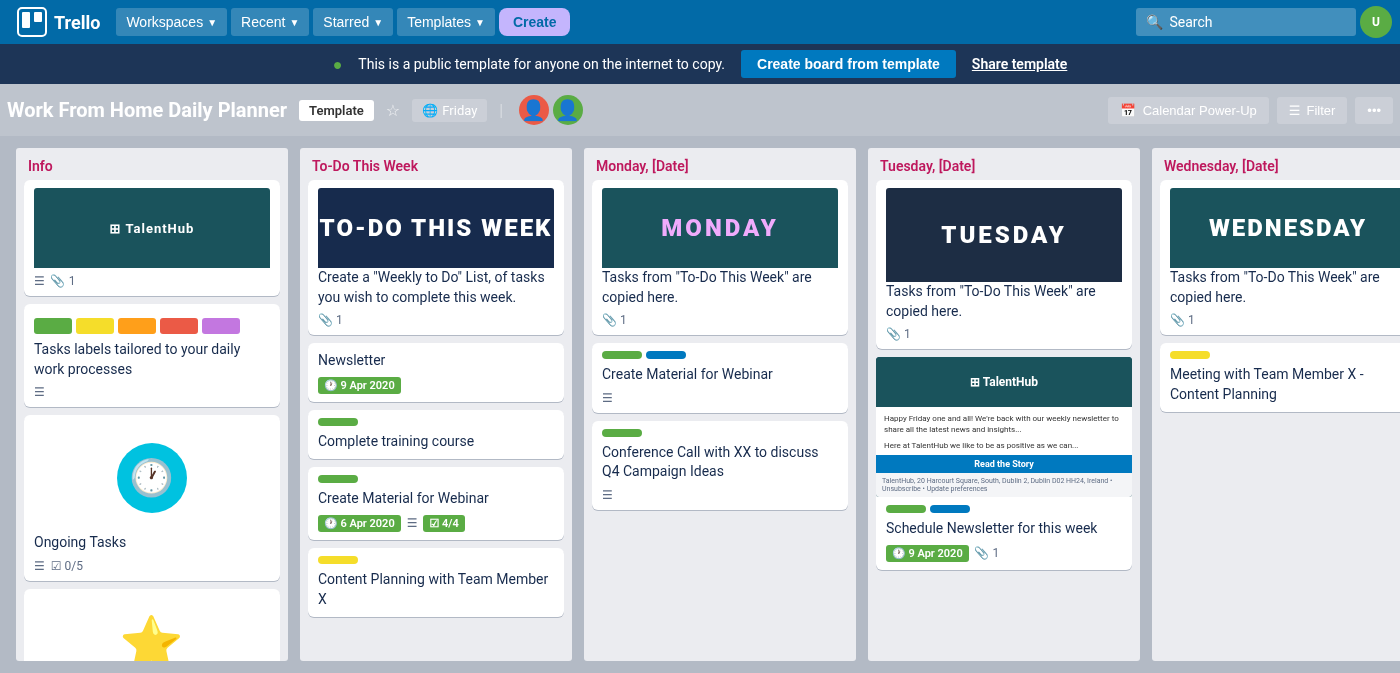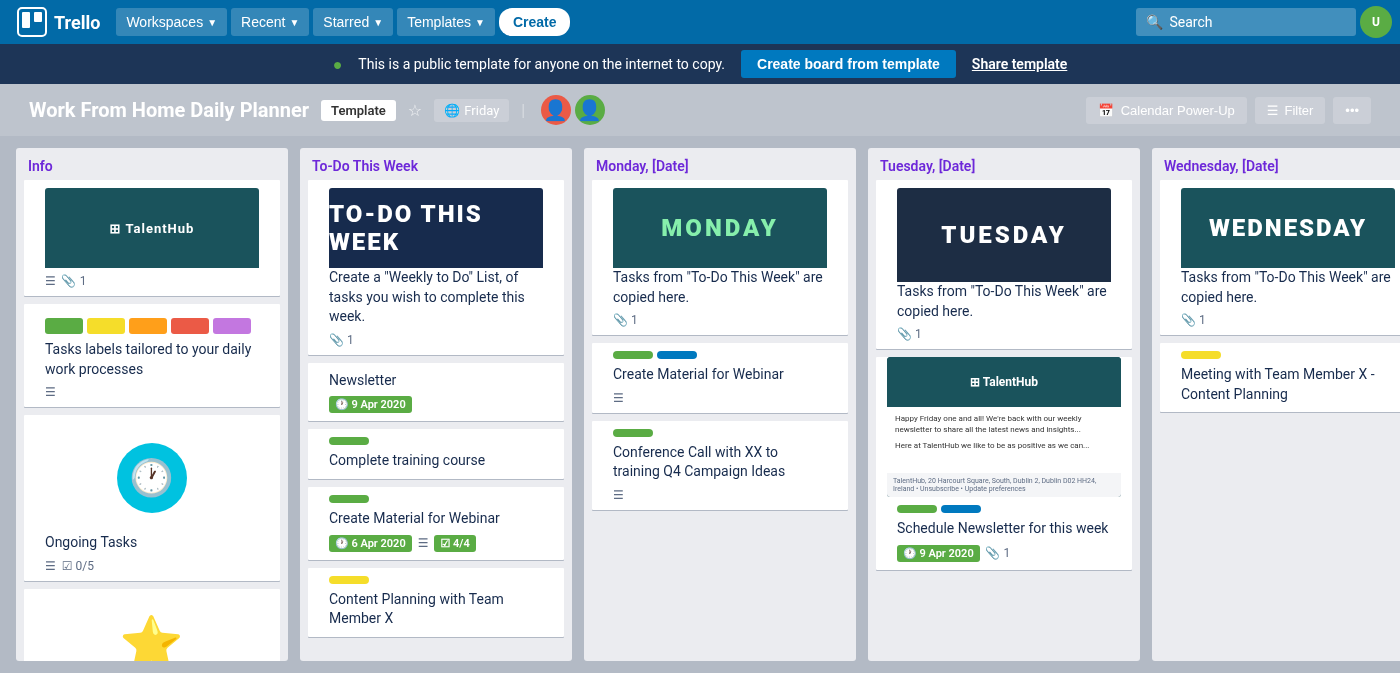--- a/index.html
+++ b/index.html
@@ -36,23 +36,23 @@
       padding: 6px 10px;
       font-size: 14px;
       cursor: pointer;
       display: flex;
       align-items: center;
       gap: 4px;
       white-space: nowrap;
     }
     .nav-create-btn {
       color: #026aa7;
-      background: #ffffff;
+      background: #c4b5fd;
       border: none;
-      border-radius: 13px;
+      border-radius: 8px;
       padding: 6px 14px;
       font-size: 14px;
       font-weight: 600;
       cursor: pointer;
     }
     .nav-spacer { flex: 1; }
     .nav-search {
       background: rgba(255,255,255,0.25);
       border: none;
       border-radius: 3px;
@@ -107,21 +107,21 @@
       cursor: pointer;
       font-size: 14px;
     }
 
     
     .board-header {
       background: rgba(255,255,255,0.15);
       height: 52px;
       display: flex;
       align-items: center;
-      padding: 0 29px;
+      padding: 0 7px;
       gap: 12px;
     }
     .board-title {
       color: white;
       font-size: 20px;
       font-weight: bold;
     }
     .badge-template {
       background: white;
       color: #333;
@@ -199,36 +199,36 @@
       width: 272px;
       min-width: 272px;
       max-height: 100%;
       display: flex;
       flex-direction: column;
     }
     .list-header {
       padding: 10px 12px 6px;
       font-size: 14px;
       font-weight: 600;
-      color: #6d28d9;
+      color: #be185d;
     }
     .list-cards {
       padding: 0 8px 8px;
       overflow-y: auto;
       display: flex;
       flex-direction: column;
       gap: 8px;
       flex: 1;
     }
 
     
     .card {
       background: white;
-      border-radius: 1px;
-      padding: 8px 21px;
+      border-radius: 6px;
+      padding: 8px 10px;
       cursor: pointer;
       box-shadow: 0 1px 0 rgba(9,30,66,.25);
     }
     .card-title {
       font-size: 14px;
       color: #172b4d;
       line-height: 1.4;
     }
     .card-badges {
       display: flex;
@@ -338,21 +338,21 @@
       font-weight: 900;
       letter-spacing: 2px;
       border-radius: 3px 3px 0 0;
     }
     .cover-monday {
       background: #1a535c;
       height: 80px;
       display: flex;
       align-items: center;
       justify-content: center;
-      color: #86efac;
+      color: #f0abfc;
       font-size: 24px;
       font-weight: 900;
       letter-spacing: 3px;
       border-radius: 3px 3px 0 0;
     }
     .cover-tuesday {
       background: #1d2d44;
       height: 94px;
       display: flex;
       align-items: center;
@@ -611,21 +611,21 @@
         <div class="card-title">Create Material for Webinar</div>
         <div class="card-badges">
           <span class="badge">☰</span>
         </div>
       </div>
 
       <div class="card">
         <div class="label-strip">
           <div class="label" style="background:#5aac44; width:40px;"></div>
         </div>
-        <div class="card-title">Conference Call with XX to training Q4 Campaign Ideas</div>
+        <div class="card-title">Conference Call with XX to discuss Q4 Campaign Ideas</div>
         <div class="card-badges">
           <span class="badge">☰</span>
         </div>
       </div>
 
     </div>
   </div>
 
   <div class="list">
     <div class="list-header">Tuesday, [Date]</div>
@@ -640,20 +640,21 @@
       </div>
 
       <div class="card">
         <div style="margin: -8px -10px 8px; border-radius:3px 3px 0 0; overflow:hidden;">
           <div class="newsletter-img">
             <div class="newsletter-img-header">⊞ TalentHub</div>
             <div class="newsletter-img-body">
               <p>Happy Friday one and all! We're back with our weekly newsletter to share all the latest news and insights...</p>
               <p style="margin-top:4px;">Here at TalentHub we like to be as positive as we can...</p>
             </div>
+            <div class="newsletter-img-cta">Read the Story</div>
             <div style="background:#f4f5f7; padding:4px 6px; font-size:7px; color:#5e6c84;">
               TalentHub, 20 Harcourt Square, South, Dublin 2, Dublin D02 HH24, Ireland • Unsubscribe • Update preferences
             </div>
           </div>
         </div>
         <div class="label-strip">
           <div class="label" style="background:#5aac44; width:40px;"></div>
           <div class="label" style="background:#0079bf; width:40px;"></div>
         </div>
         <div class="card-title">Schedule Newsletter for this week</div>

